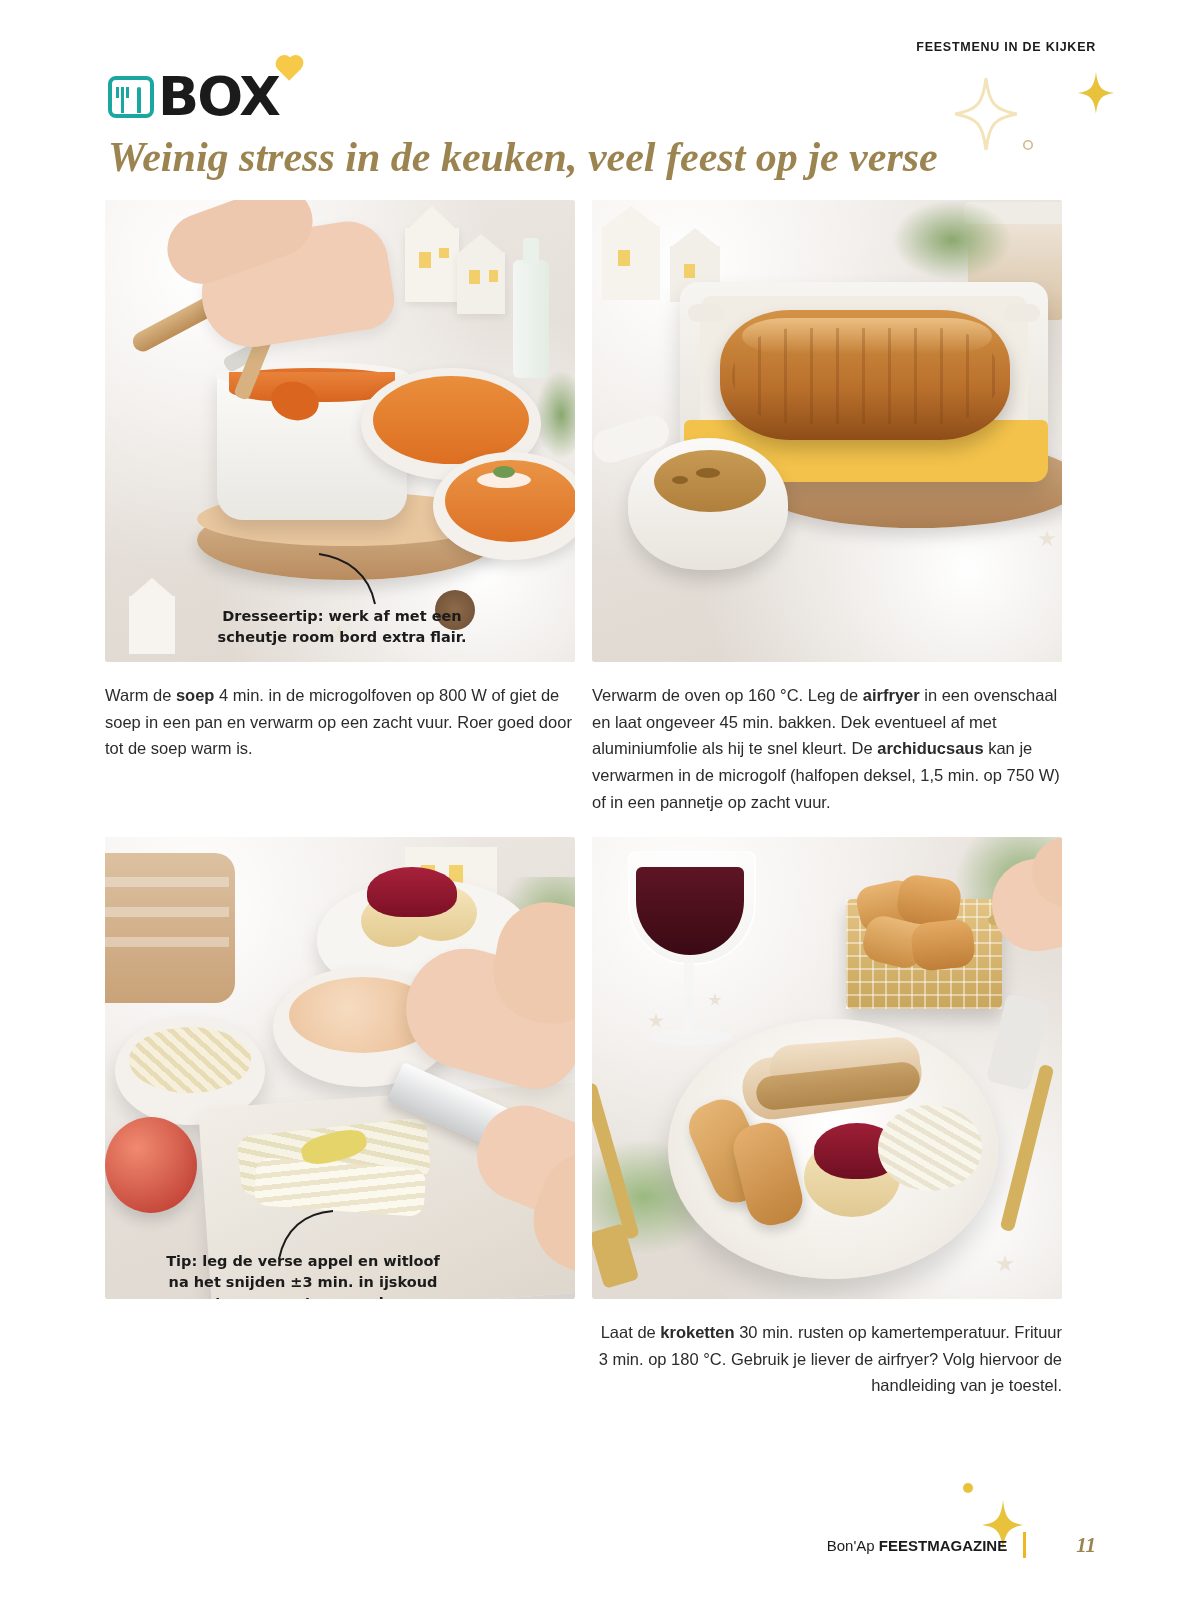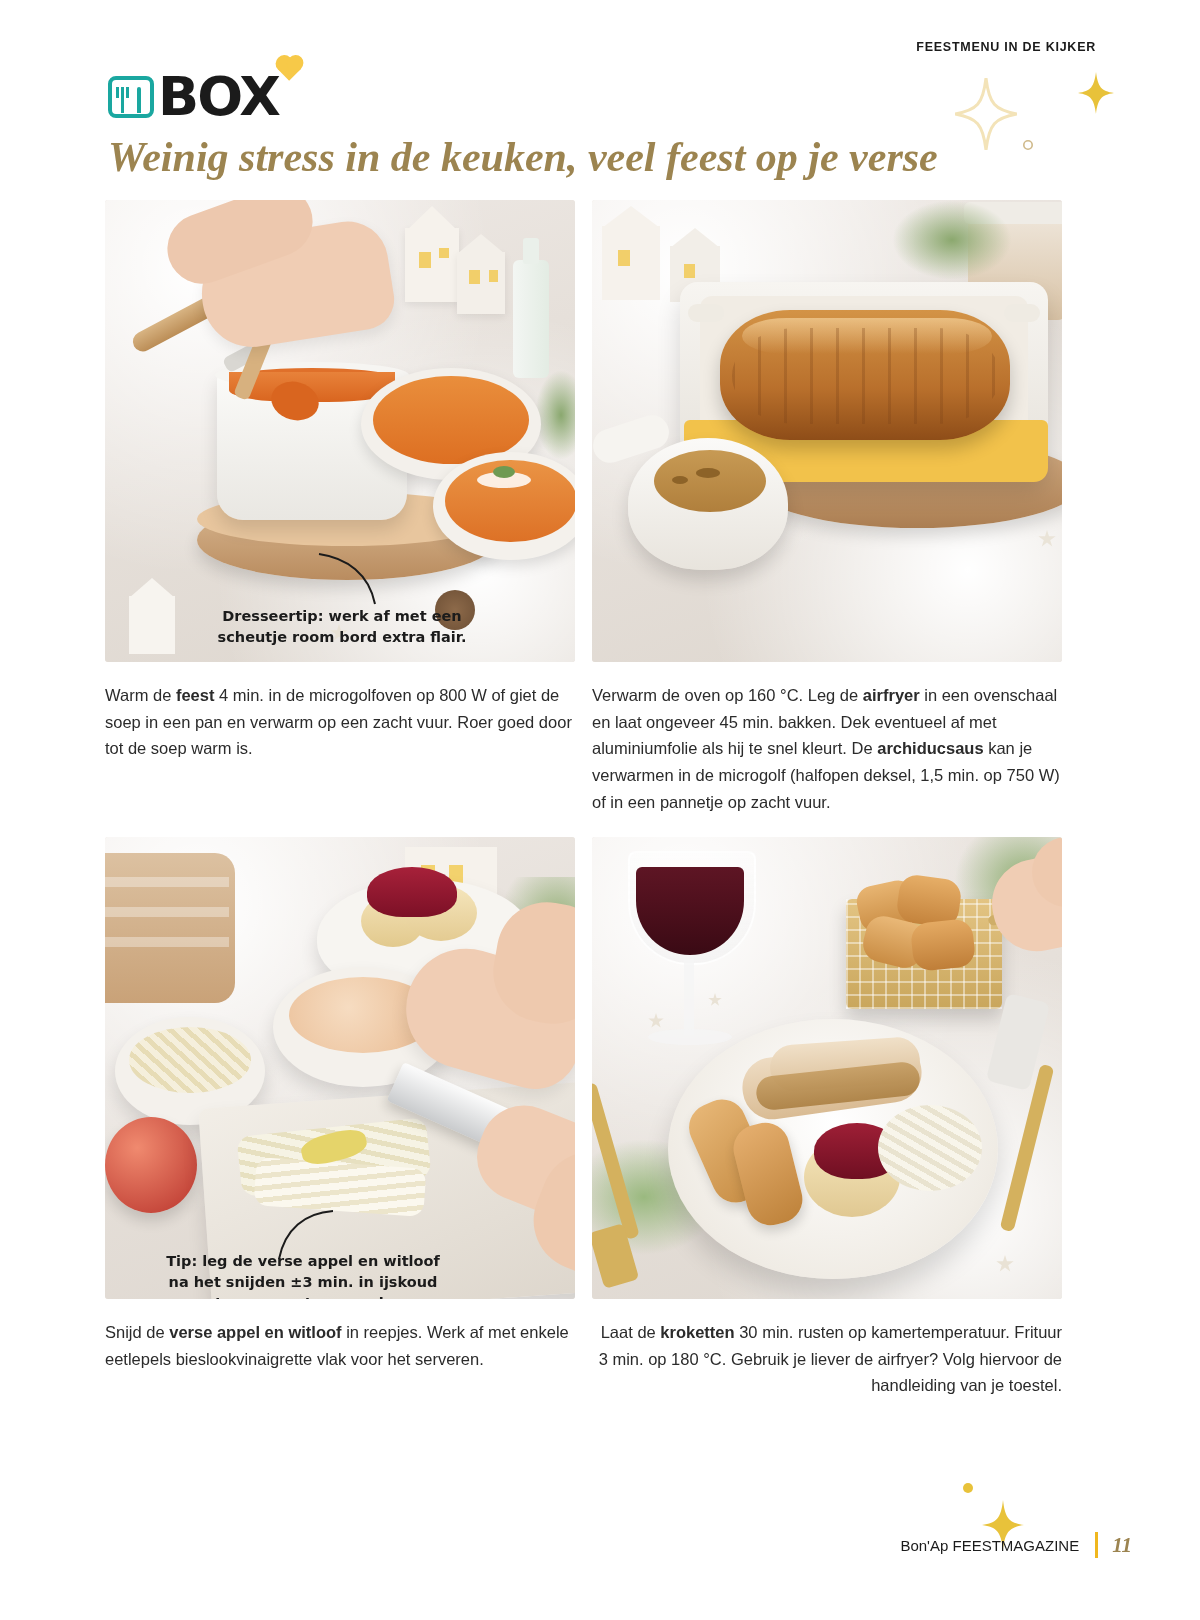--- a/index.html
+++ b/index.html
@@ -91,25 +91,25 @@
     font-size:14.5px;font-weight:bold;line-height:1.45;color:#1b1b1b;
     text-align:center;
   }
 
   
   .footer{
     position:absolute;right:0;bottom:58px;height:34px;
     display:flex;align-items:center;
   }
   .footer-label{font-size:15px;color:#1b1b1b;}
-  .footer-label b{font-weight:normal;}
+  .footer-label b{font-weight:bold;}
   .footer-bar{width:3px;height:26px;background:#f0b71e;margin:0 14px 0 16px;}
   .footer-num{
     font-family:"Liberation Serif", serif;font-style:italic;font-weight:bold;
-    font-size:21px;color:#9c8450;padding-right:68px;
+    font-size:21px;color:#9c8450;padding-right:104px;margin-left:36px;
   }
 
   
   .scene{position:absolute;inset:0;}
   .bg-marble{
     position:absolute;inset:0;
     background:
       radial-gradient(ellipse at 20% 15%, #ffffff 0%, rgba(255,255,255,0) 55%),
       radial-gradient(ellipse at 80% 80%, #ffffff 0%, rgba(255,255,255,0) 50%),
       linear-gradient(160deg,#efeae6 0%, #e6e0da 45%, #ddd6ce 100%);
@@ -215,21 +215,21 @@
         <div style="position:absolute;left:225px;top:424px;width:18px;height:18px;background:#e9e2d5;clip-path:polygon(50% 0,61% 35%,98% 35%,68% 57%,79% 91%,50% 70%,21% 91%,32% 57%,2% 35%,39% 35%);"></div>
       </div>
 
       <svg style="position:absolute;left:212px;top:352px;" width="70" height="58" viewBox="0 0 70 58">
         <path d="M2 2 C30 6 52 22 58 52" fill="none" stroke="#1b1b1b" stroke-width="2"></path>
       </svg>
       <div class="handwrite" style="left:112px;top:406px;width:250px;">Dresseertip: werk af met een scheutje room bord extra flair.</div>
     </div>
 
     <div class="cap">
-        <p>Warm de <b>feest</b> 4 min. in de microgolfoven op 800 W of giet de soep in een pan en verwarm op een zacht vuur. Roer goed door tot de soep warm is.</p>
+        <p>Warm de <b>soep</b> 4 min. in de microgolfoven op 800 W of giet de soep in een pan en verwarm op een zacht vuur. Roer goed door tot de soep warm is.</p>
       </div>
   </div>
 
   <div class="col-right" style="top:200px;">
     <div class="photo r1">
       <div class="scene">
         <div class="bg-marble"></div>
 
         <div style="position:absolute;left:10px;top:26px;width:58px;height:74px;background:#f6f2ec;"></div>
         <div style="position:absolute;left:10px;top:6px;width:0;height:0;border-left:29px solid transparent;border-right:29px solid transparent;border-bottom:22px solid #f6f2ec;"></div>
@@ -319,21 +319,20 @@
         <div style="position:absolute;left:432px;top:316px;width:110px;height:120px;background:#eec9ae;border-radius:50px;transform:rotate(22deg);"></div>
       </div>
 
       <svg style="position:absolute;left:168px;top:372px;" width="62" height="54" viewBox="0 0 62 54">
         <path d="M60 2 C32 4 12 20 6 50" fill="none" stroke="#1b1b1b" stroke-width="2"></path>
       </svg>
       <div class="handwrite" style="left:58px;top:414px;width:280px;">Tip: leg de verse appel en witloof na het snijden ±3 min. in ijskoud water voor extra crunch en frisheid.</div>
     </div>
 
     <div class="cap">
-        <p>Snijd de <b>verse appel en witloof</b> in reepjes. Werk af met enkele eetlepels bieslookvinaigrette vlak voor het serveren.</p>
       </div>
   </div>
 
   <div class="col-right" style="top:837px;text-align:right;">
     <div class="photo r2">
       <div class="scene">
         <div class="bg-marble"></div>
 
         <div style="position:absolute;left:360px;top:0px;width:120px;height:110px;background:radial-gradient(ellipse at 60% 40%, #8fae72 0%, rgba(143,174,114,0) 68%);"></div>
         <div style="position:absolute;left:0px;top:300px;width:130px;height:120px;background:radial-gradient(ellipse at 40% 50%, #9ab97f 0%, rgba(154,185,127,0) 68%);"></div>

